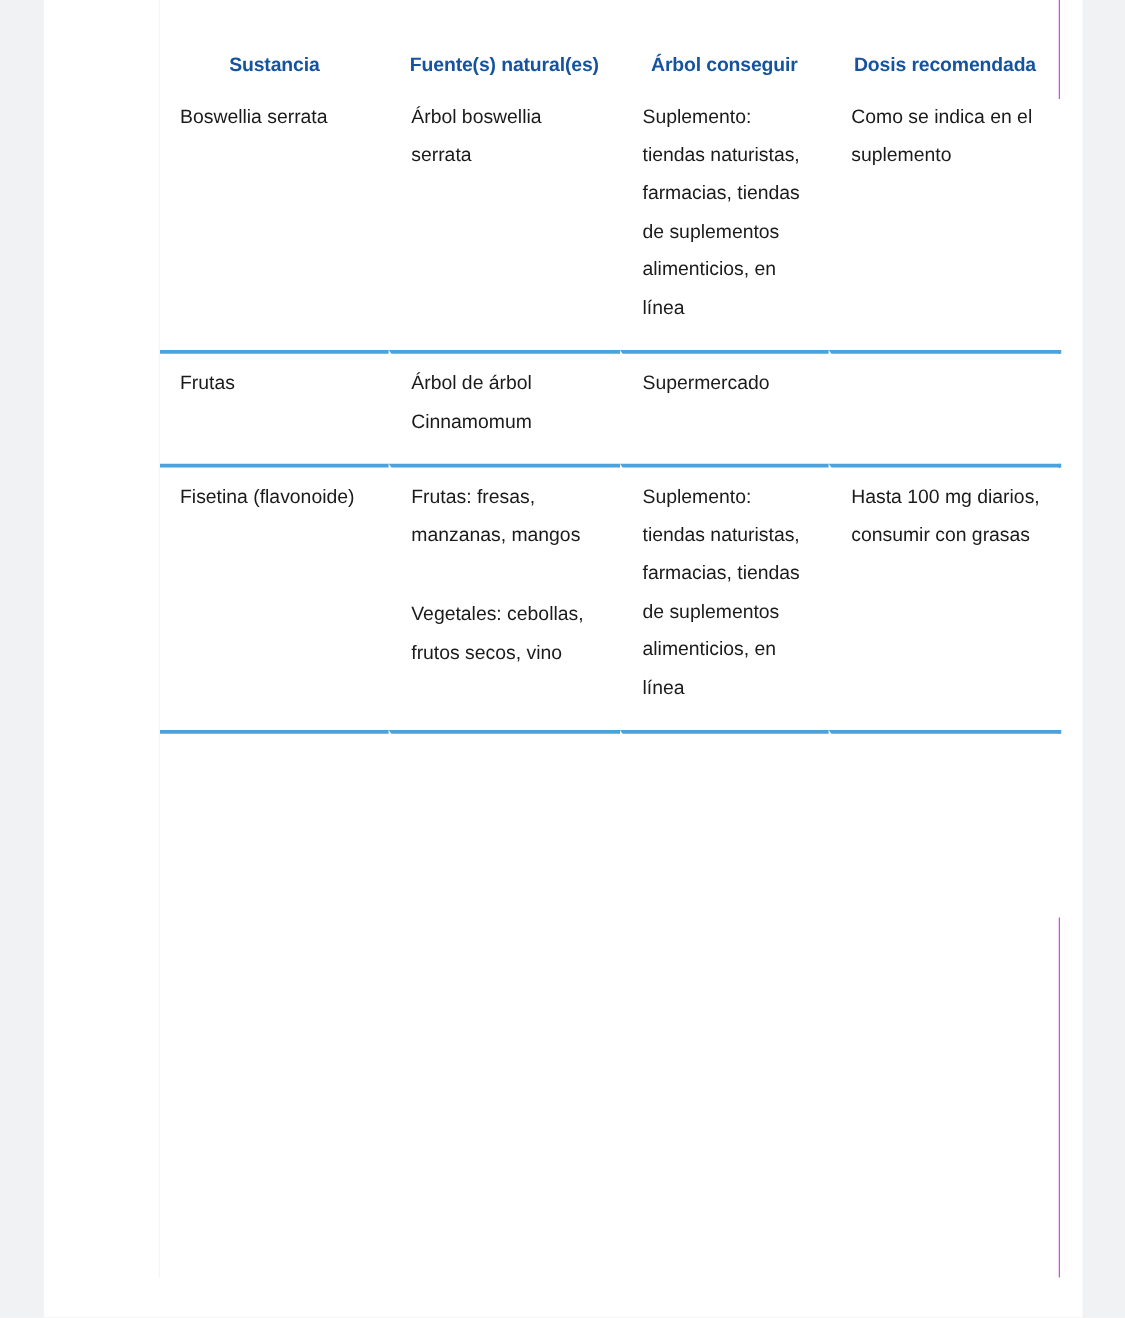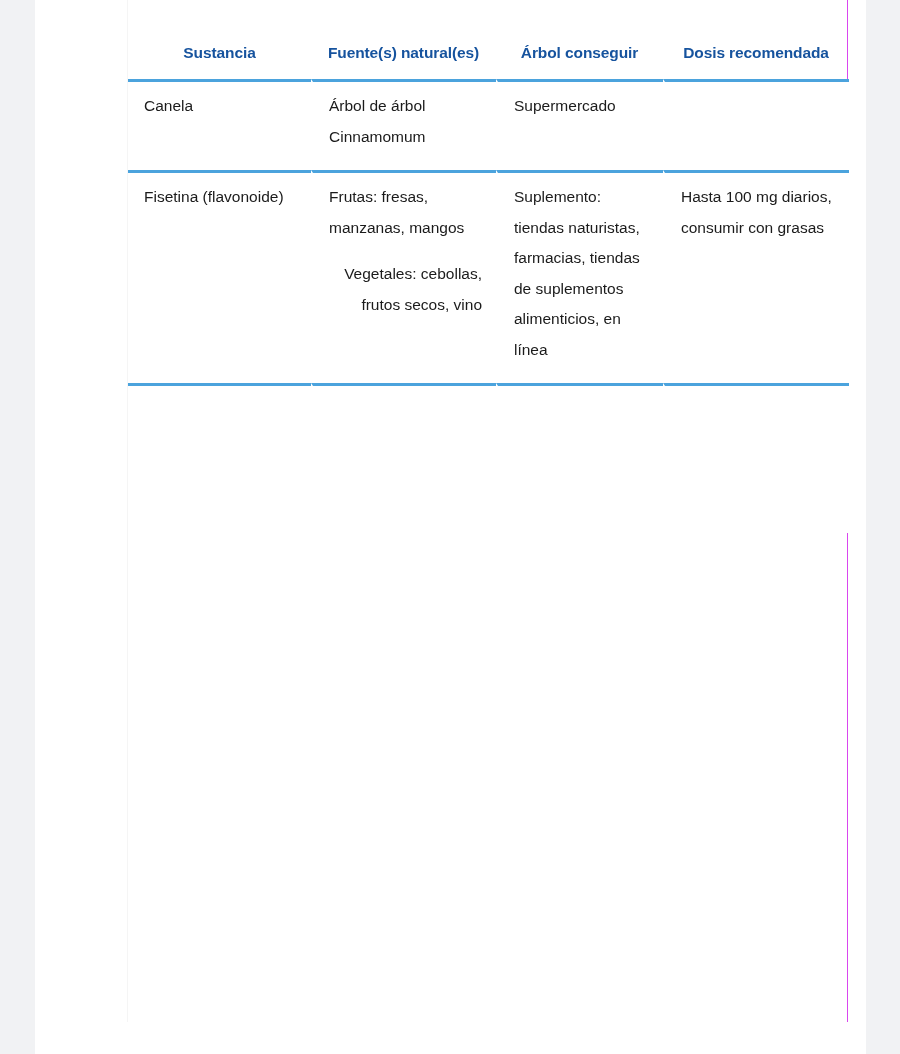--- a/index.html
+++ b/index.html
@@ -77,21 +77,21 @@
   tbody tr.first-row td {
     border-top: none;
     padding-top: 0;
   }
 
   
   tbody td { background-clip: padding-box; }
   tbody td + td { border-left: 2px solid #ffffff; }
 
   td .para { display: block; }
-  td .para + .para { margin-top: 16px; text-align: right; }
+  td .para + .para { margin-top: 33px; }
 
   td.empty { color: transparent; }
 
   
   #tail-space {
     height: 150px;
   }
 </style>
 </head>
 <body>
@@ -112,26 +112,32 @@
           <tr>
             <th>Sustancia</th>
             <th>Fuente(s) natural(es)</th>
             <th>Árbol conseguir</th>
             <th>Dosis recomendada</th>
           </tr>
         </thead>
 
         <tbody>
 
+          <tr class="first-row">
+            <td>Boswellia serrata</td>
+            <td>Árbol boswellia serrata</td>
+            <td>Suplemento: tiendas naturistas, farmacias, tiendas de suplementos alimenticios, en línea</td>
+            <td>Como se indica en el suplemento</td>
+          </tr>
 
 
 
 
           <tr>
-            <td>Canela</td>
+            <td>Frutas</td>
             <td>Árbol de árbol Cinnamomum</td>
             <td>Supermercado</td>
             <td class="empty"></td>
           </tr>
 
           <tr>
             <td>Fisetina (flavonoide)</td>
             <td>
               <span class="para">Frutas: fresas, manzanas, mangos</span>
               <span class="para">Vegetales: cebollas, frutos secos, vino</span>

